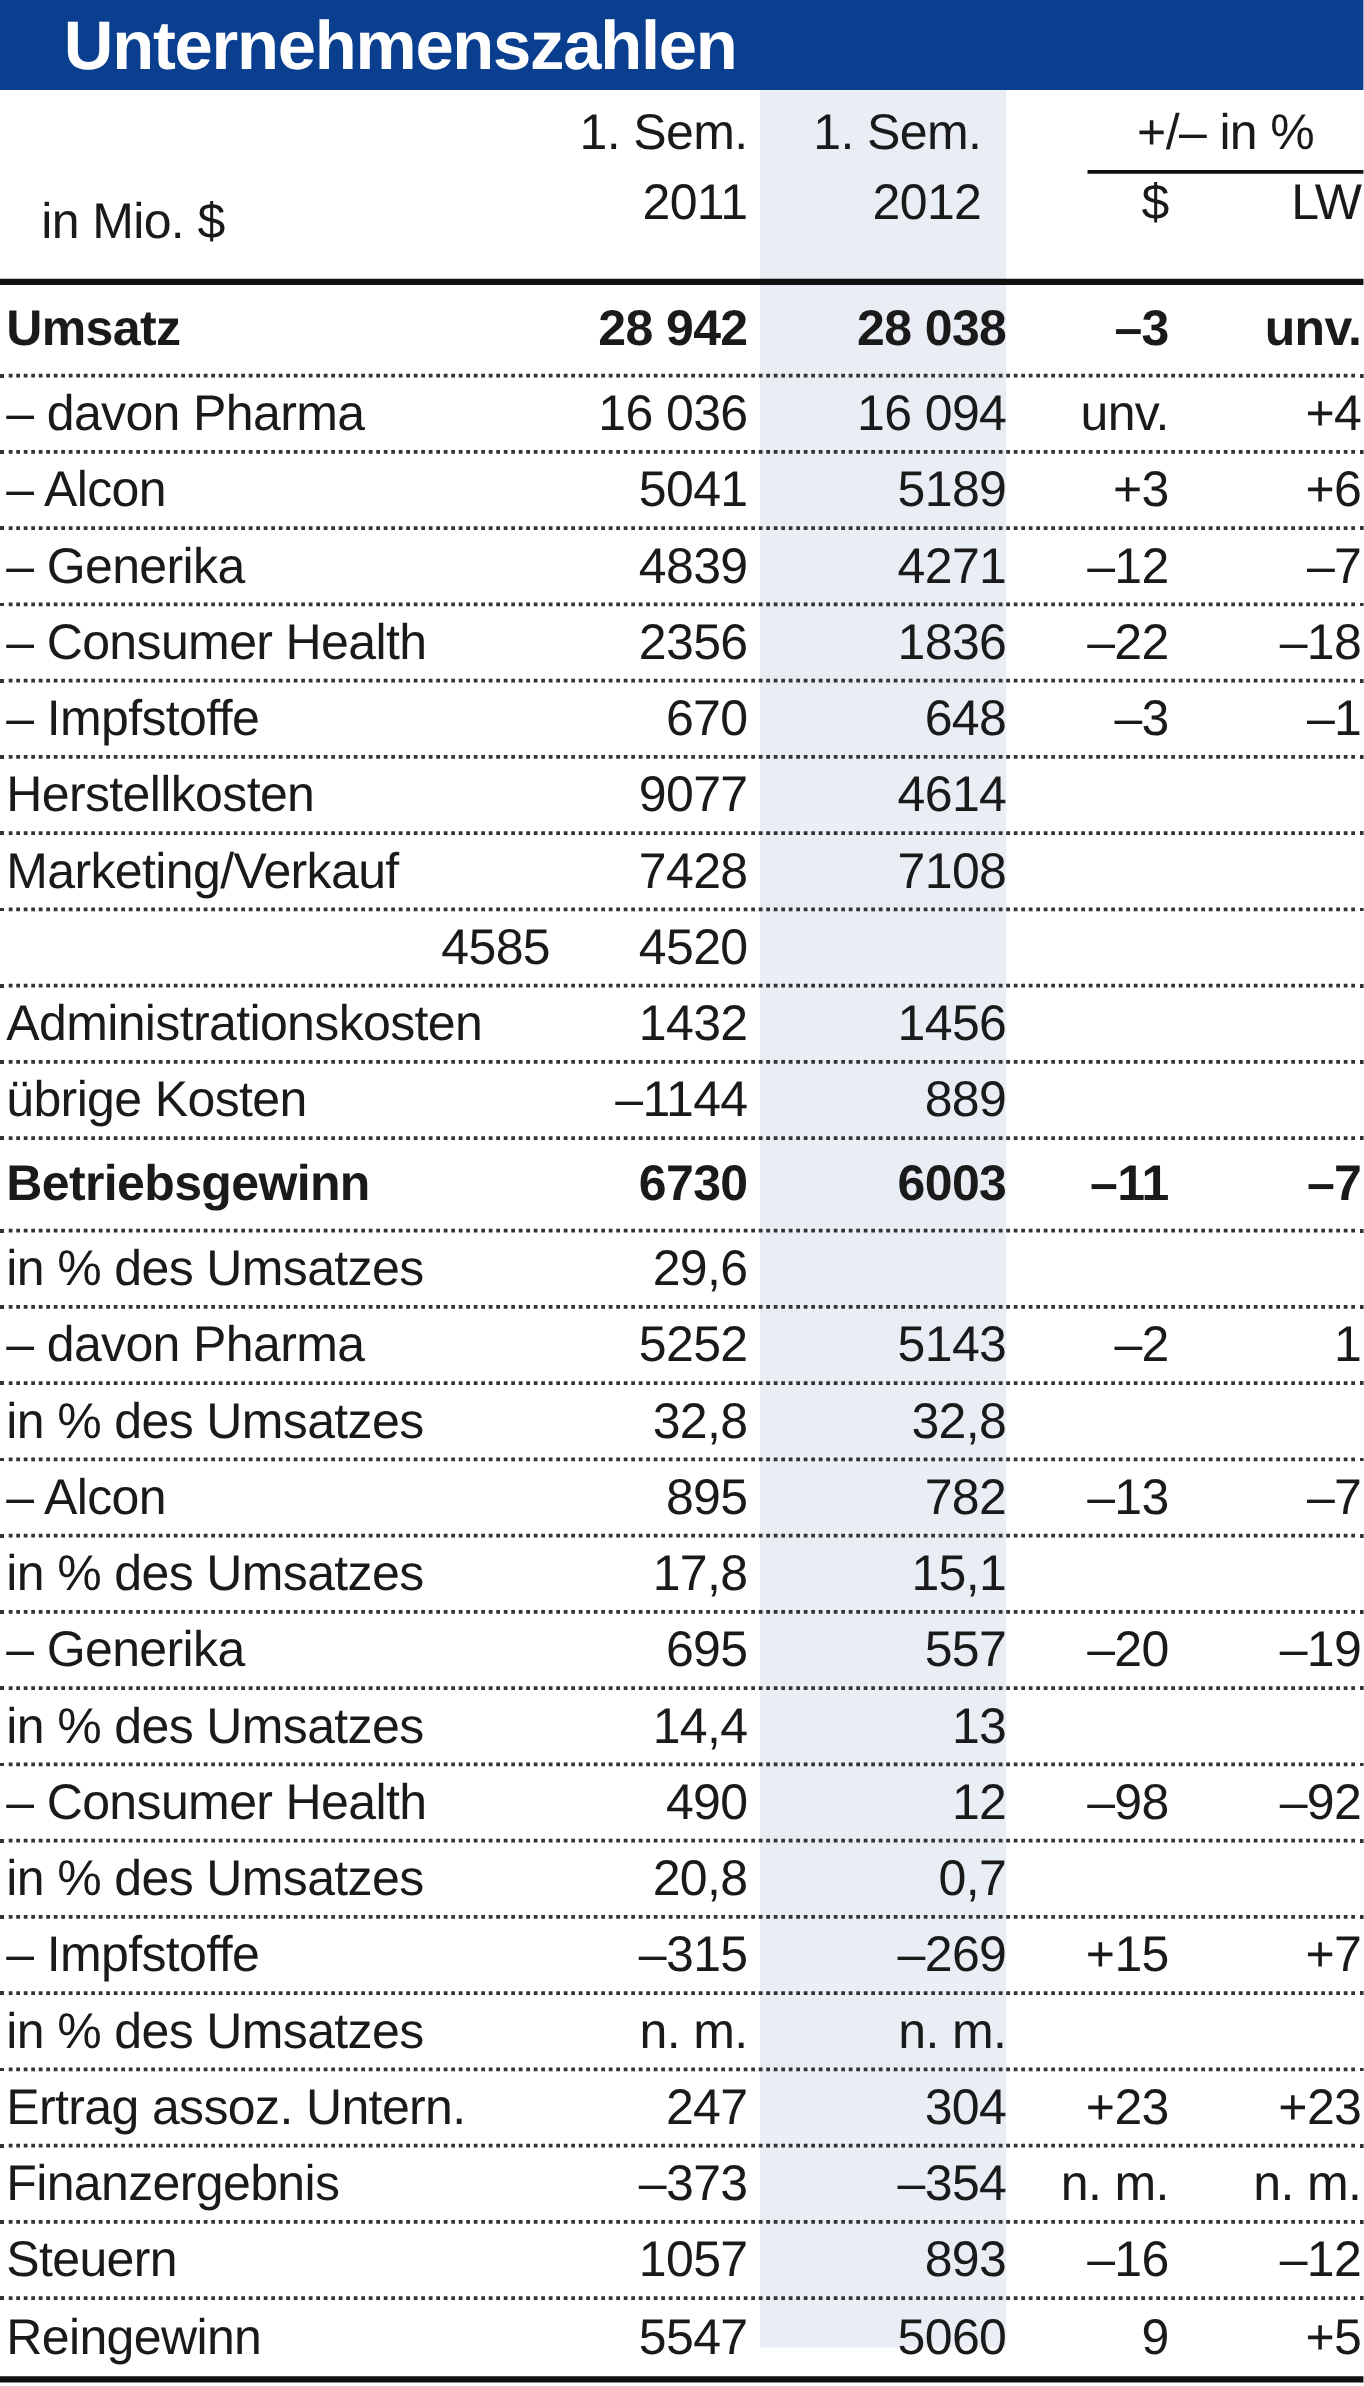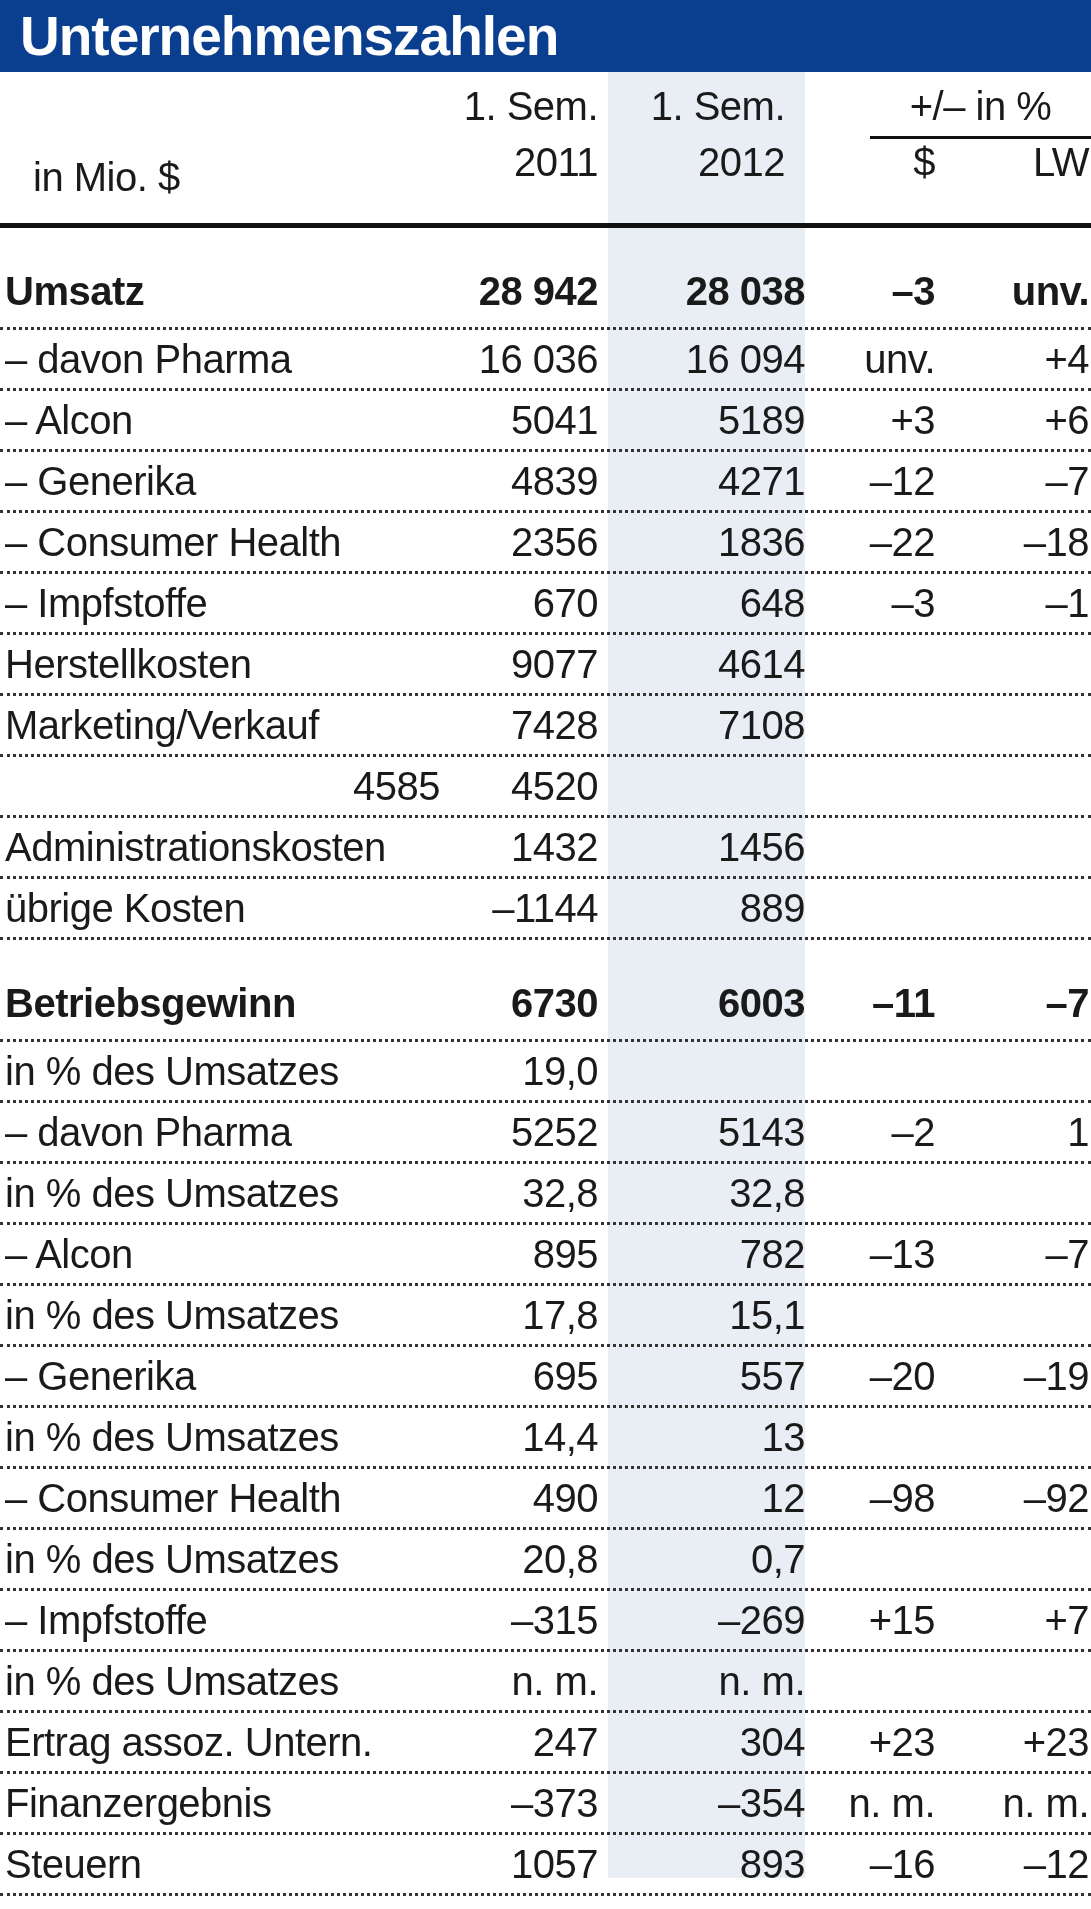--- a/index.html
+++ b/index.html
@@ -31,20 +31,21 @@
     background:var(--banner);
     display:flex;align-items:center;
   }
   .banner .title{
     color:#fff;
     font-size:55px;
     font-weight:700;
     letter-spacing:-1px;
     padding-left:20px;
     white-space:nowrap;
+    margin-left:31px;
   }
   
   .col-header{
     position:relative;z-index:1;
     width:1091px;height:156px;
     border-bottom:5px solid #111;
   }
   .col-header .h-txt{
     position:absolute;
     font-size:40px;
@@ -69,21 +70,21 @@
   .rows{position:relative;z-index:1;width:1091px;}
   .row{
     display:grid;
     grid-template-columns:440px 158px 207px 130px 156px;
     align-items:center;
     height:61px;
     border-bottom:3px dotted #333;
     font-size:40px;
     letter-spacing:-0.5px;
   }
-  .row.bold{height:74px;font-weight:700;margin-top:28px;}
+  .row.bold{height:74px;font-weight:700;}
   .cell{white-space:nowrap;}
   .cell.label{text-align:left;padding-left:5px;}
   .cell.v2011{text-align:right;}
   .cell.v2012{text-align:right;}
   .cell.usd{text-align:right;}
   .cell.lw{text-align:right;padding-right:2px;}
   .bottom-rule{
     position:relative;z-index:1;
     width:1091px;height:5px;background:#111;
   }
@@ -202,21 +203,21 @@
   <div class="row bold">
     <div class="cell label">Betriebsgewinn</div>
     <div class="cell v2011">6730</div>
     <div class="cell v2012">6003</div>
     <div class="cell usd">–11</div>
     <div class="cell lw">–7</div>
   </div>
 
   <div class="row">
     <div class="cell label">in % des Umsatzes</div>
-    <div class="cell v2011">19,0</div>
+    <div class="cell v2011">29,6</div>
     <div class="cell v2012"></div>
     <div class="cell usd"></div>
     <div class="cell lw"></div>
   </div>
 
   <div class="row">
     <div class="cell label">– davon Pharma</div>
     <div class="cell v2011">5252</div>
     <div class="cell v2012">5143</div>
     <div class="cell usd">–2</div>

